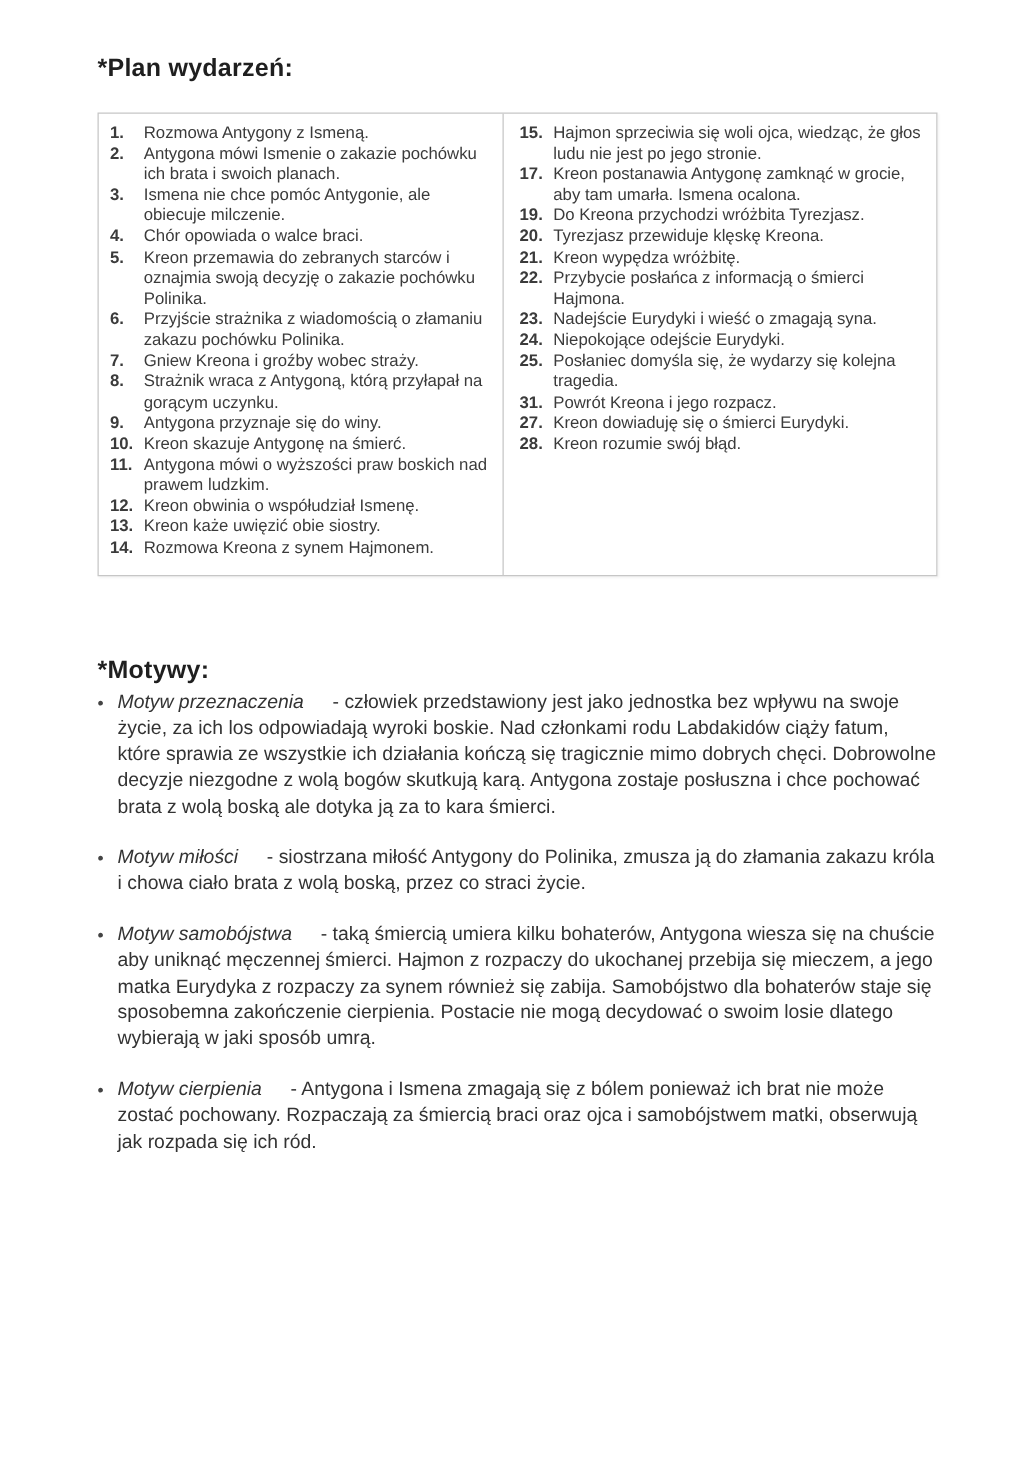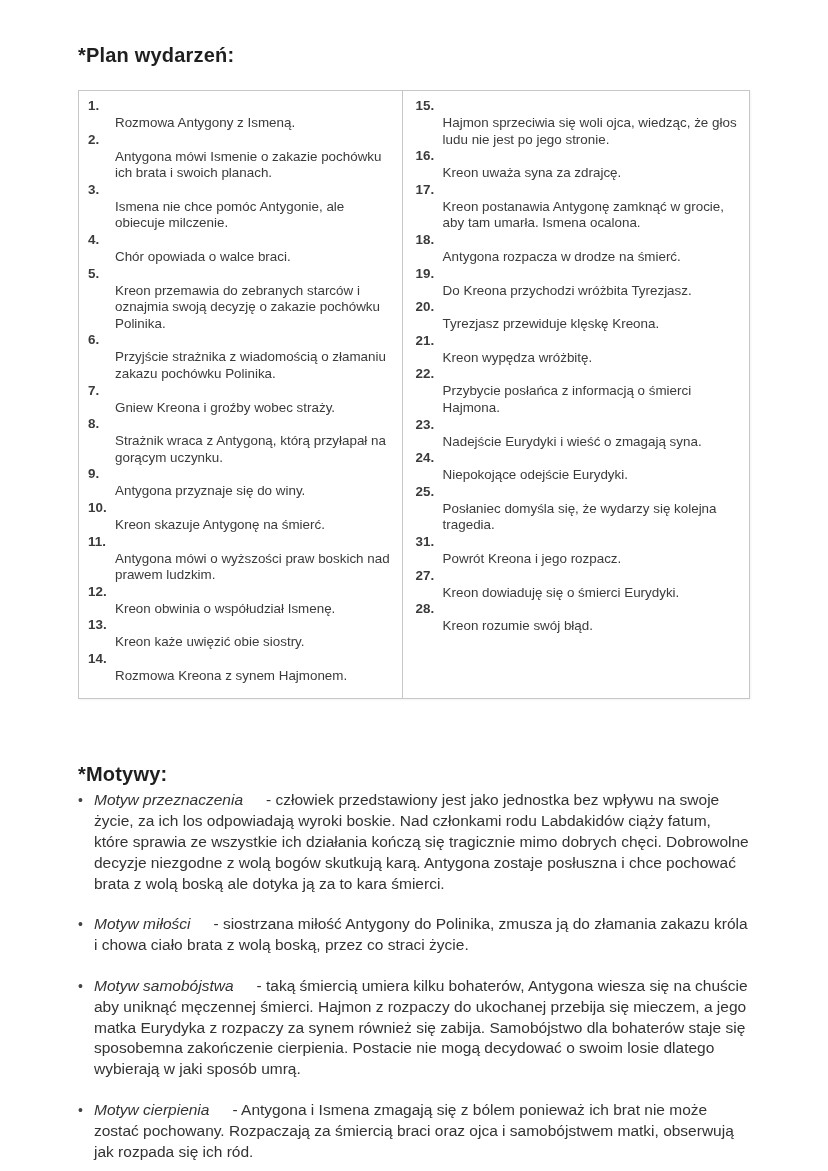--- a/index.html
+++ b/index.html
@@ -52,21 +52,21 @@
     display:flex;
     font-size:13.4px;
     line-height:16.6px;
     color:var(--ink);
   }
   .event-num{
     font-weight:700;
     min-width:27px;
     flex-shrink:0;
   }
-  .event-text{ flex:1; padding-right:2px;margin-top:17px; }
+  .event-text{ flex:1; padding-right:2px; }
   
   .motifs-heading{ margin-top:64px; }
   .motifs-list{ margin-top:4px; }
   .motif-item{
     display:flex;
     margin-top:20px;
     font-size:15.5px;
     line-height:20.8px;
     color:#333333;
   }
@@ -163,34 +163,26 @@
           <span class="event-text">Rozmowa Kreona z synem Hajmonem.</span>
         </div>
       </div>
     <div class="events-col events-col-right">
 
         <div class="event-item">
           <span class="event-num">15.</span>
           <span class="event-text">Hajmon sprzeciwia się woli ojca, wiedząc, że głos ludu nie jest po jego stronie.</span>
         </div>
 
-        <div class="event-item">
-          <span class="event-num">16.</span>
-          <span class="event-text">Kreon uważa syna za zdrajcę.</span>
-        </div>
 
         <div class="event-item">
           <span class="event-num">17.</span>
           <span class="event-text">Kreon postanawia Antygonę zamknąć w grocie, aby tam umarła. Ismena ocalona.</span>
         </div>
 
-        <div class="event-item">
-          <span class="event-num">18.</span>
-          <span class="event-text">Antygona rozpacza w drodze na śmierć.</span>
-        </div>
 
         <div class="event-item">
           <span class="event-num">19.</span>
           <span class="event-text">Do Kreona przychodzi wróżbita Tyrezjasz.</span>
         </div>
 
         <div class="event-item">
           <span class="event-num">20.</span>
           <span class="event-text">Tyrezjasz przewiduje klęskę Kreona.</span>
         </div>

